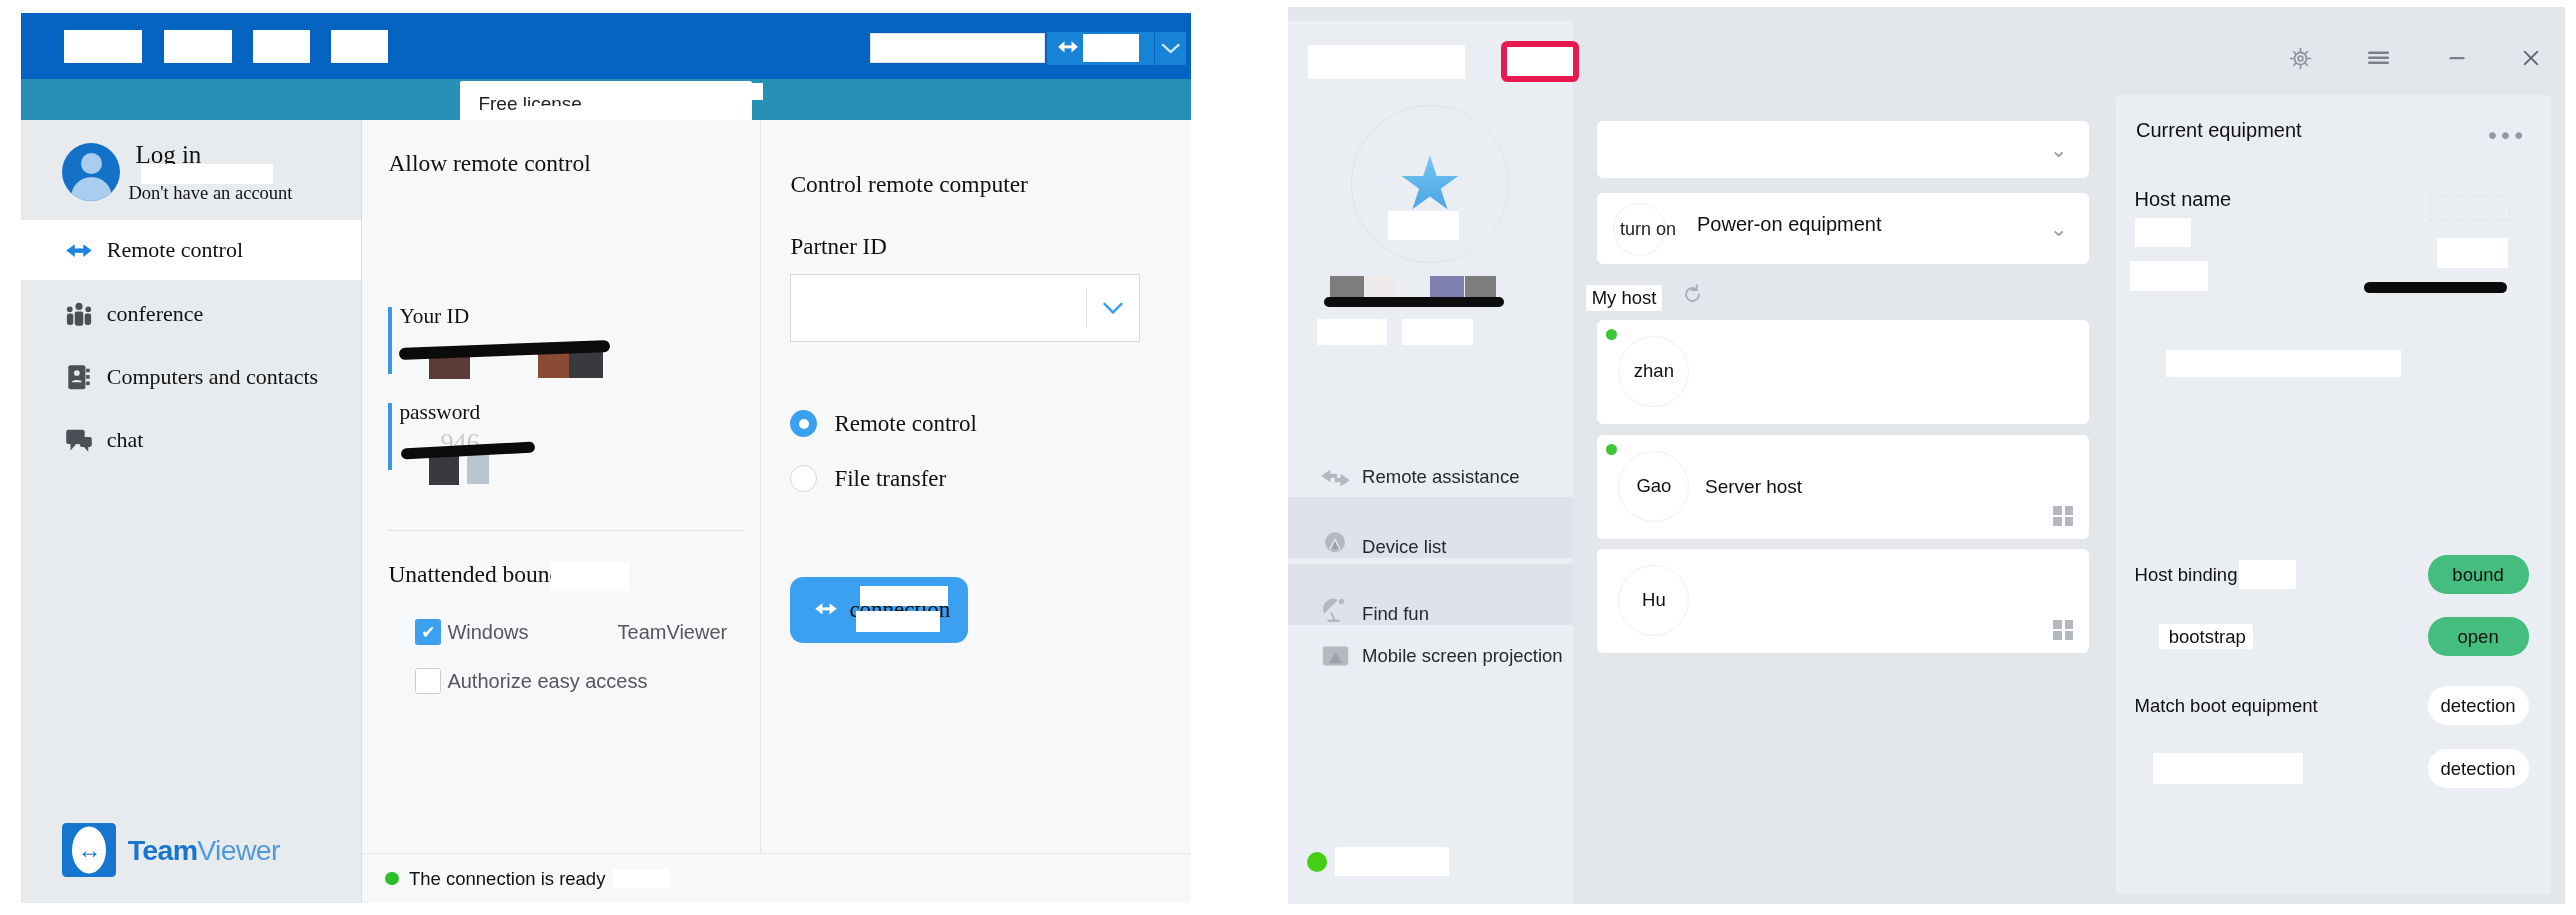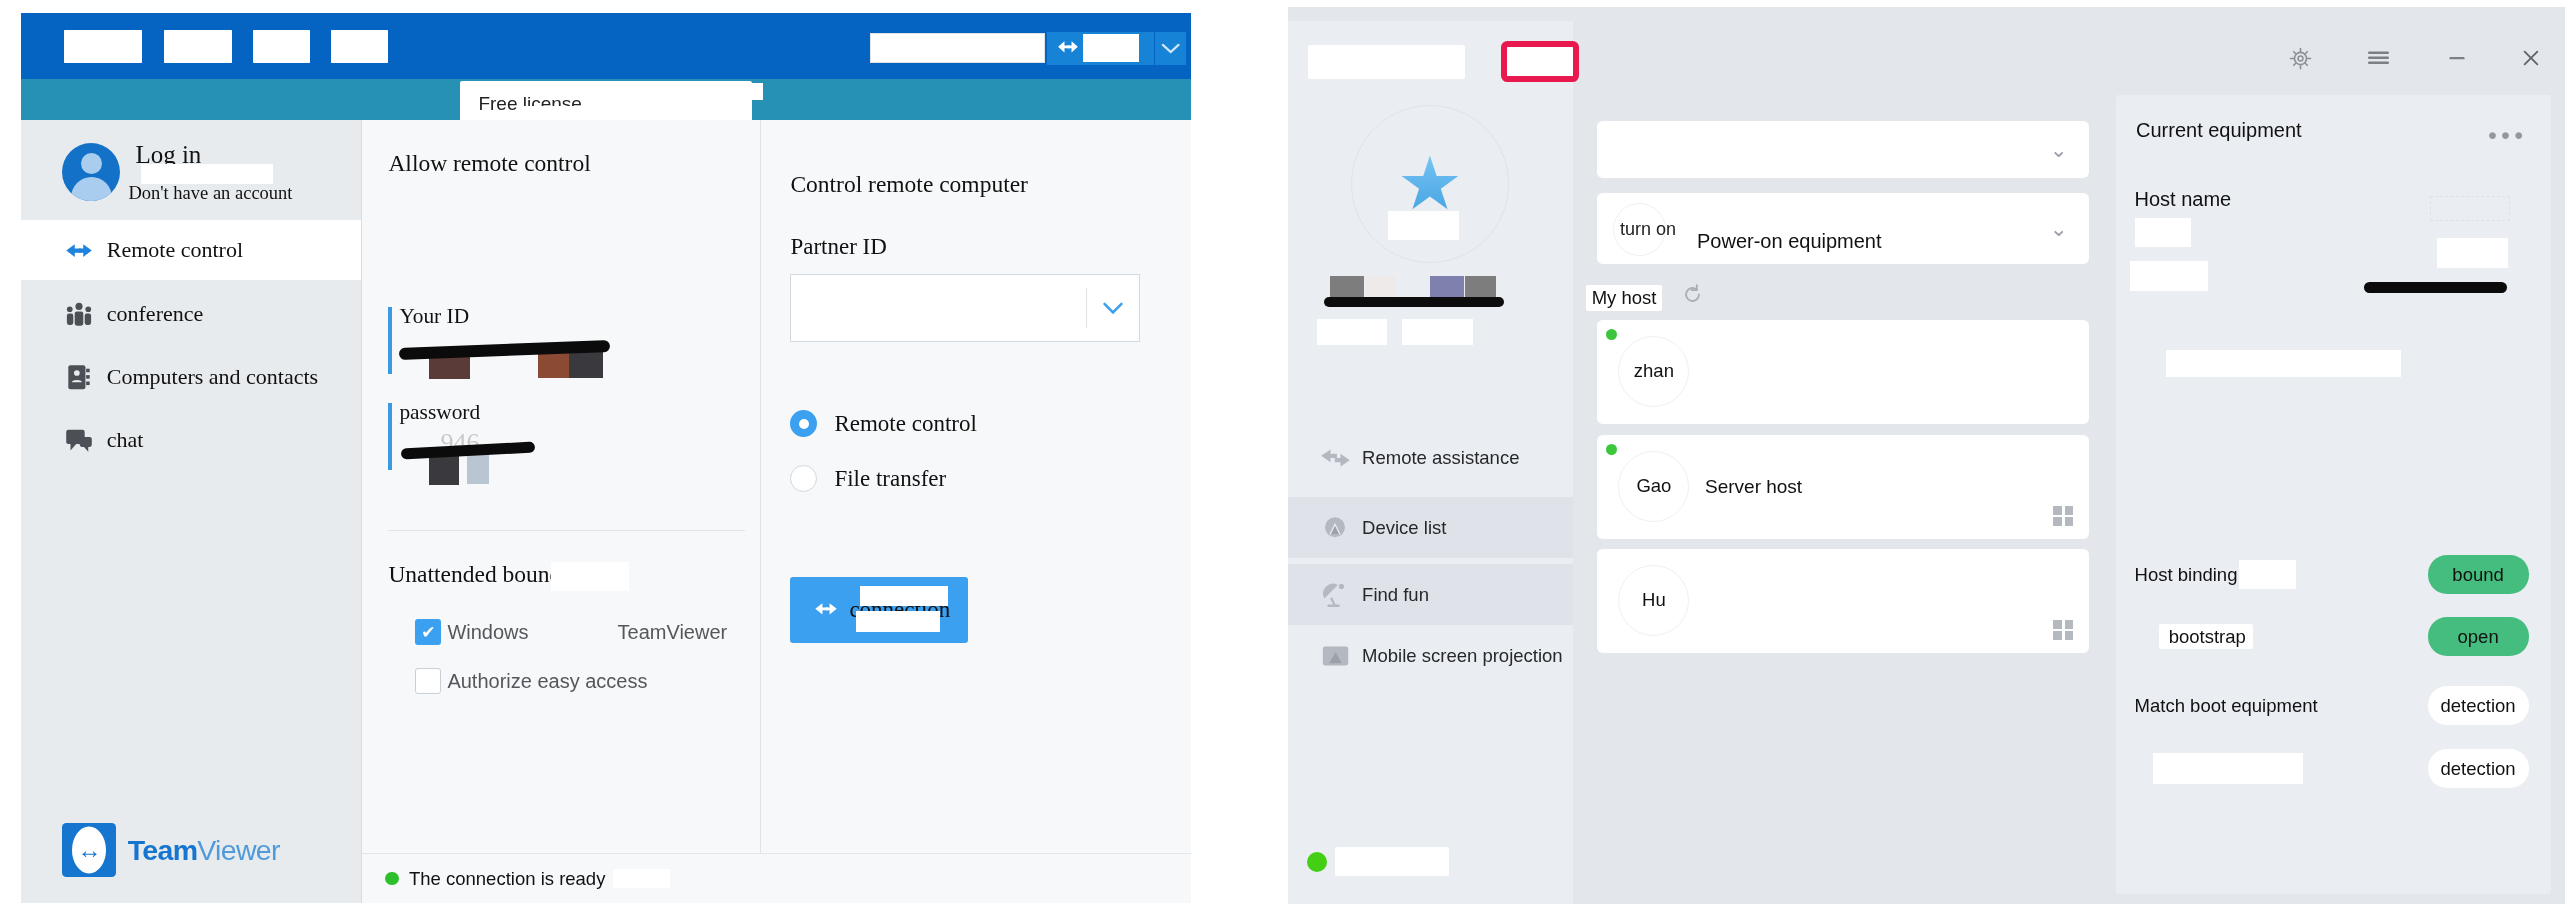--- a/index.html
+++ b/index.html
@@ -104,21 +104,21 @@
 
   .tv-radio{position:absolute;left:428px;display:flex;align-items:center;}
   .tv-radio .r{width:27px;height:27px;border-radius:50%;box-sizing:border-box;}
   .tv-radio .r.on{background:#3ca0f0;position:relative;}
   .tv-radio .r.on::after{content:"";position:absolute;left:50%;top:50%;transform:translate(-50%,-50%);width:10px;height:10px;border-radius:50%;background:#fff;}
   .tv-radio .r.off{background:#fff;border:1.4px solid #d2d7dc;}
   .tv-radio .lb{margin-left:17px;font-size:23px;color:#111;font-family:"Liberation Serif",serif;}
   #tv-radio-0{top:290px;}
   #tv-radio-1{top:345px;}
 
-  #tv-connect{position:absolute;left:428px;top:457px;width:178px;height:66px;background:#3ca0f0;border:none;border-radius:3px;display:flex;align-items:center;cursor:pointer;}
+  #tv-connect{position:absolute;left:428px;top:457px;width:178px;height:66px;background:#3ca0f0;border:none;border-radius:13px;display:flex;align-items:center;cursor:pointer;}
   #tv-connect .arrows{margin-left:17px;color:#fff;font-size:21.4px;}
   #tv-connect .lbl{margin-left:10px;font-size:23px;color:#111;font-family:"Liberation Serif",serif;}
   #tv-connect .redact-a{position:absolute;left:70px;top:8.6px;width:88px;height:20px;background:#fff;}
   #tv-connect .redact-b{position:absolute;left:66px;top:34px;width:84px;height:21.4px;background:#fff;}
 
   
   #tv-status{position:absolute;left:341px;top:840px;width:829px;height:50px;background:#f7f8f9;border-top:0.7px solid #e3e7ea;box-sizing:border-box;display:flex;align-items:center;}
   #tv-status .dot{width:13.6px;height:13.6px;border-radius:50%;background:#2cbf2c;margin-left:23px;}
   #tv-status .txt{margin-left:10px;font-size:18.5px;color:#111;}
   #tv-status .redact{width:57px;height:18.5px;background:#fff;margin-left:7.1px;}
@@ -144,42 +144,42 @@
 
   #dm-name-row{position:absolute;left:36px;top:191px;width:214px;height:43px;}
   #dm-name-row .b0{position:absolute;left:5.7px;top:0;width:34px;height:26px;background:#7d7d7d;}
   #dm-name-row .b1{position:absolute;left:41px;top:0;width:31px;height:26px;background:#efeaea;}
   #dm-name-row .b2{position:absolute;left:106px;top:0;width:34px;height:26px;background:#7f80ad;}
   #dm-name-row .b3{position:absolute;left:141px;top:0;width:31px;height:26px;background:#7d7d7d;}
   #dm-name-row .ink{position:absolute;left:0;top:21.4px;width:180px;height:10px;background:#0d0d0d;border-radius:5.7px;}
   #dm-sub-a{position:absolute;left:28.5px;top:234px;width:70px;height:26px;background:#fff;}
   #dm-sub-b{position:absolute;left:114px;top:234px;width:71px;height:26px;background:#fff;}
 
-  .dm-nav{position:absolute;left:0;width:285px;height:61px;display:flex;align-items:center;}
+  .dm-nav{position:absolute;left:0;width:285px;height:61px;display:flex;align-items:flex-end;}
   .dm-nav .ico{width:40px;margin-left:27px;display:flex;align-items:center;justify-content:center;color:#aeb3bb;}
   .dm-nav .lb{margin-left:7.1px;font-size:18.5px;color:#26282c;line-height:1.25;}
   #dm-nav-0{top:342px;}
   #dm-nav-1{top:412px;background:#dfe3e9;}
   #dm-nav-2{top:479px;background:#dfe3e9;}
   #dm-nav-3{top:546px;height:86px;align-items:flex-start;padding-top:13px;}
 
   #dm-footer{position:absolute;left:0;bottom:24px;width:285px;height:37px;display:flex;align-items:center;}
   #dm-footer .dot{width:20px;height:20px;border-radius:50%;background:#44cf15;margin-left:18.5px;}
   #dm-footer .redact{margin-left:8.6px;width:114px;height:28.5px;background:#fff;border-radius:1.4px;}
 
   
   #dm-mid{position:absolute;left:285px;top:78px;width:542px;height:819px;background:#e3e6eb;}
   .dm-select{position:absolute;left:24px;width:492px;background:#ffffff;border-radius:5.7px;box-sizing:border-box;display:flex;align-items:center;}
   #dm-sel-0{top:36px;height:57px;}
   #dm-sel-1{top:108px;height:71px;}
   .dm-select .chev{position:absolute;right:21.4px;color:#9aa0a8;font-size:21.4px;}
   #dm-sel-0-redact{position:absolute;left:228px;top:41px;width:43px;height:13px;background:#fff;}
   #dm-sel-1 .circ{position:absolute;left:15.7px;top:10px;width:53px;height:53px;border-radius:50%;border:0.7px solid #eef0f2;box-sizing:border-box;}
   #dm-sel-1 .turn{position:absolute;left:23px;top:26px;font-size:18px;color:#222;}
-  #dm-sel-1 .pwr{position:absolute;left:100px;top:37px;font-size:20px;color:#111;}
+  #dm-sel-1 .pwr{position:absolute;left:100px;top:20px;font-size:20px;color:#111;}
 
   #dm-myhost-row{position:absolute;left:13px;top:198px;display:flex;align-items:center;}
   #dm-myhost{font-size:18.5px;color:#111;background:#fff;padding:2.1px 5.7px;border-radius:2.1px;}
   #dm-refresh{margin-left:18.5px;color:#a9aeb6;font-size:21.4px;}
 
   .dm-card{position:absolute;left:24px;width:492px;height:104px;background:#ffffff;border-radius:5.7px;}
   .dm-card .sdot{position:absolute;left:8.6px;top:8.6px;width:11.4px;height:11.4px;border-radius:50%;background:#3cc63c;}
   .dm-card .av{position:absolute;left:21.4px;top:15.7px;width:71px;height:71px;border-radius:50%;border:0.7px solid #eef0f2;box-sizing:border-box;display:flex;align-items:center;justify-content:center;font-size:18.5px;color:#111;}
   .dm-card .nm{position:absolute;left:108px;top:41px;font-size:19px;color:#111;}
   .dm-card .os{position:absolute;right:15.7px;bottom:13px;width:20px;height:20px;}

